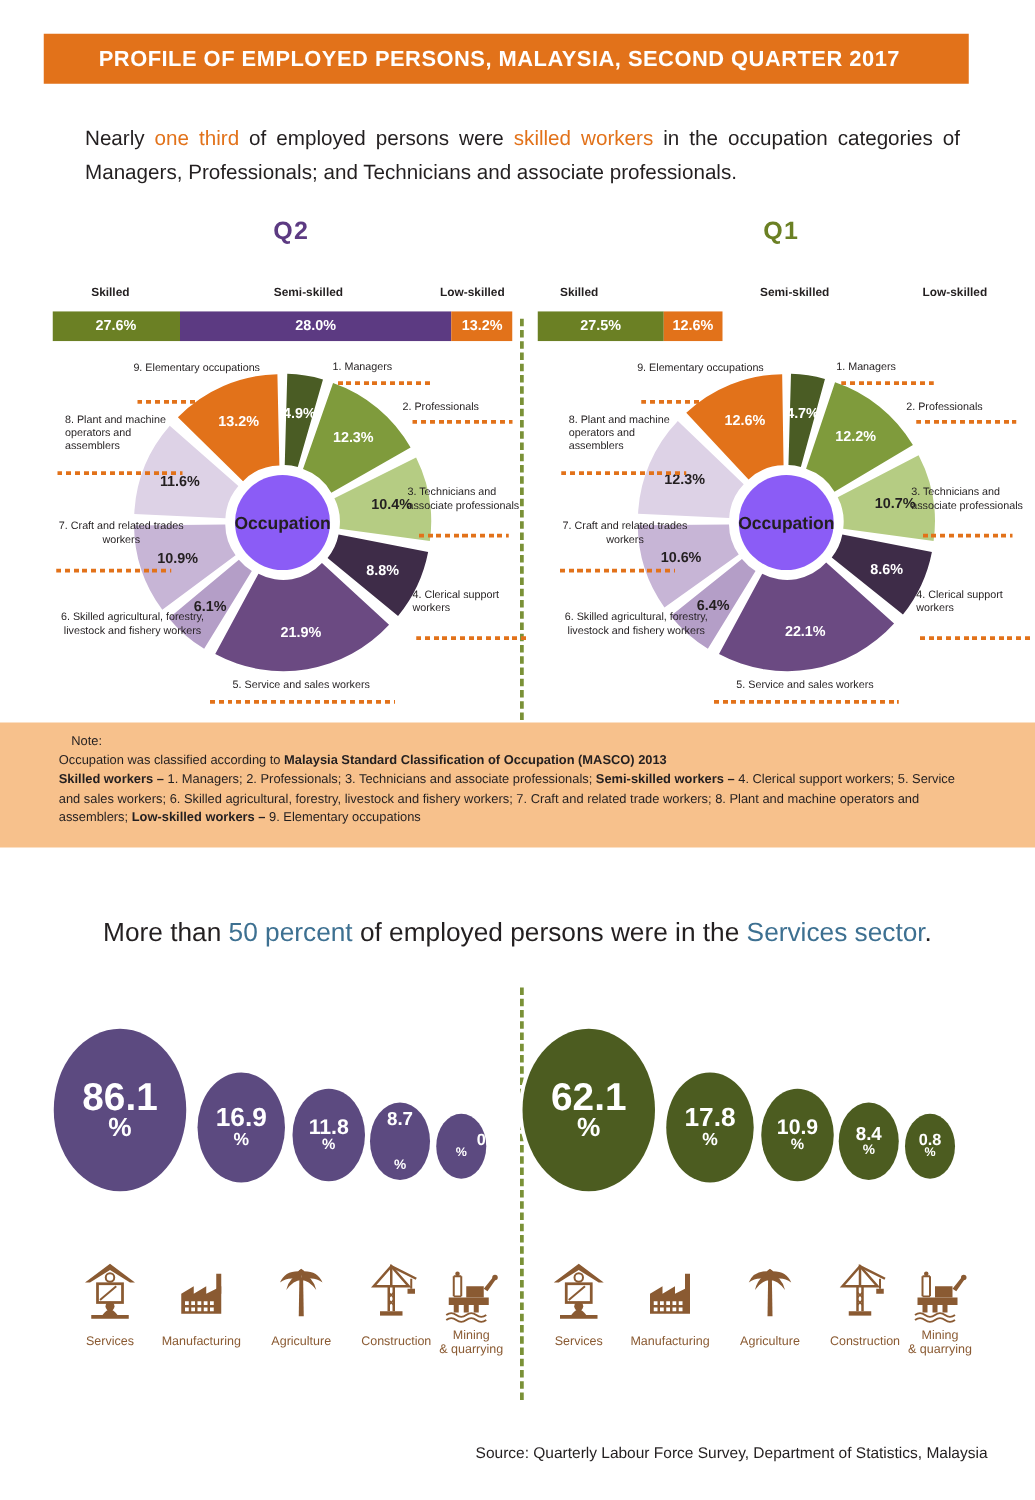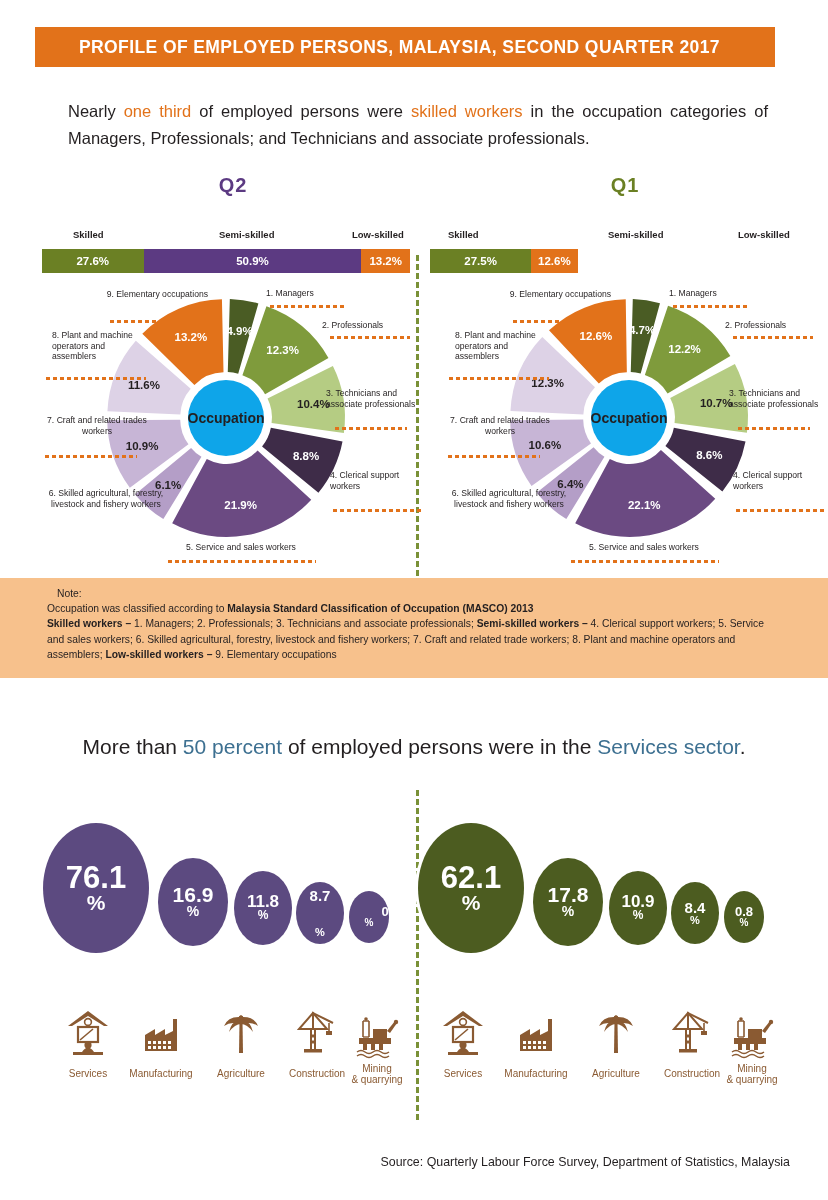--- a/index.html
+++ b/index.html
@@ -46,21 +46,21 @@
     left:416px;top:255px;width:0;height:330px;
     border-left:3px dashed #7a9137;
   }
   #divider2{
     left:416px;top:790px;width:0;height:330px;
     border-left:3px dashed #7a9137;
   }
 
   
   .pie-hub{
-    position:absolute;border-radius:50%;background:#0ea5e9;
+    position:absolute;border-radius:50%;background:#8b5cf6;
     display:flex;align-items:center;justify-content:center;
     font-weight:bold;font-size:14px;color:#231f20;
     box-shadow:0 0 0 5px #ffffff;
   }
   .pie-lab{
     position:absolute;font-size:8.6px;line-height:10.5px;color:#231f20;
   }
   .dotline{
     position:absolute;height:3px;
     background-image:repeating-linear-gradient(to right,#e2721a 0 4px,transparent 4px 7px);
@@ -118,21 +118,21 @@
 </div>
 
 <div class="abs q-head" id="q2-head">Q2</div>
 <div class="abs q-head" id="q1-head">Q1</div>
 
 <div class="abs sk-lab" style="left:73px;top:229px;">Skilled</div>
 <div class="abs sk-lab" style="left:219px;top:229px;">Semi-skilled</div>
 <div class="abs sk-lab" style="left:352px;top:229px;">Low-skilled</div>
 <div class="abs bar-wrap" id="bar-q2" style="left:42px;top:249px;width:368px;">
   <div class="bar-seg seg-skill" style="width:27.6%">27.6%</div>
-  <div class="bar-seg seg-semi" style="width:59.2%">50.9%</div>
+  <div class="bar-seg seg-semi" style="width:59.2%">28.0%</div>
   <div class="bar-seg seg-low" style="width:13.2%">13.2%</div>
 </div>
 
 <div class="abs sk-lab" style="left:448px;top:229px;">Skilled</div>
 <div class="abs sk-lab" style="left:608px;top:229px;">Semi-skilled</div>
 <div class="abs sk-lab" style="left:738px;top:229px;">Low-skilled</div>
 <div class="abs bar-wrap" id="bar-q1" style="left:430px;top:249px;width:368px;">
   <div class="bar-seg seg-skill" style="width:27.5%">27.5%</div>
   <div class="bar-seg seg-low" style="width:12.6%">12.6%</div>
 </div>
@@ -230,21 +230,21 @@
     <b>Skilled workers – </b><span>1. Managers; 2. Professionals; 3. Technicians and associate professionals; </span><b>Semi-skilled workers – </b><span>4. Clerical support workers; 5. Service and sales workers; 6. Skilled agricultural, forestry, livestock and fishery workers; 7. Craft and related trade workers; 8. Plant and machine operators and assemblers; </span><b>Low-skilled workers – </b><span>9. Elementary occupations</span>
   </div>
 </div>
 
 <div class="abs" id="headline2">
   <span>More than </span><span class="hl">50 percent</span><span> of employed persons were in the </span><span class="hl">Services sector</span><span>.</span>
 </div>
 
 <div class="abs" id="sector-area" style="left:0;top:0;width:828px;height:1200px;">
     <div class="bubble bub-p" style="left: 43px; top: 823px; width: 106px; height: 130px;">
-      <span style="font-size: 31px;">76.1</span>
+      <span style="font-size: 31px;">86.1</span>
       <span class="bub-pct" style="font-size: 21px;">%</span>
     </div>
     <div class="bubble bub-p" style="left: 158px; top: 858px; width: 70px; height: 88px;">
       <span style="font-size: 21px;">16.9</span>
       <span class="bub-pct" style="font-size: 14px;">%</span>
     </div>
     <div class="bubble bub-p" style="left: 234px; top: 871px; width: 58px; height: 74px;">
       <span style="font-size: 17px;">11.8</span>
       <span class="bub-pct" style="font-size: 12px;">%</span>
     </div>

